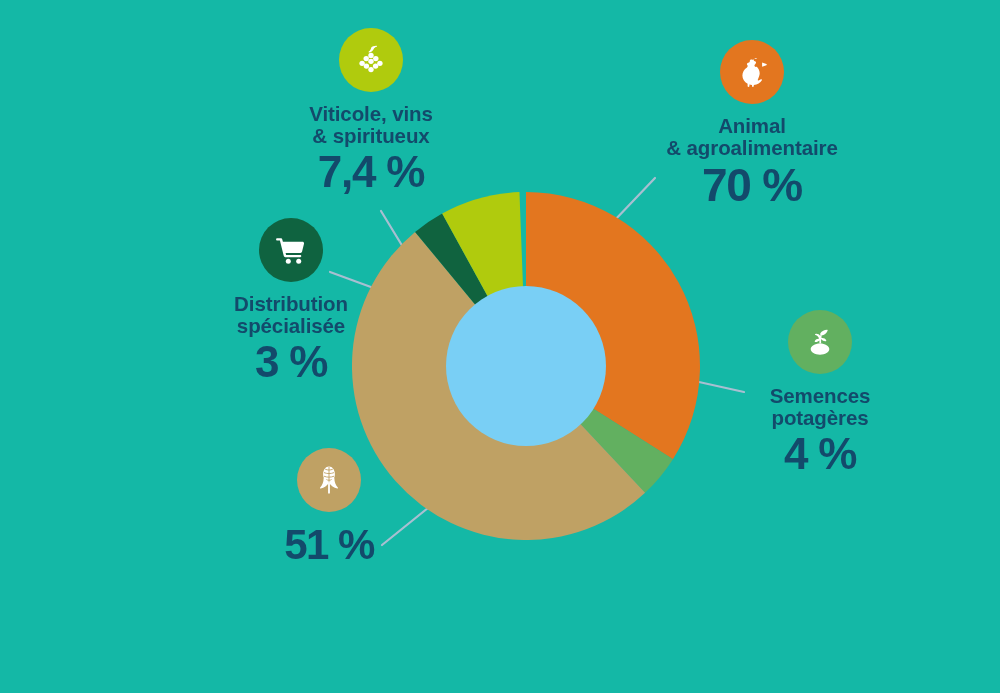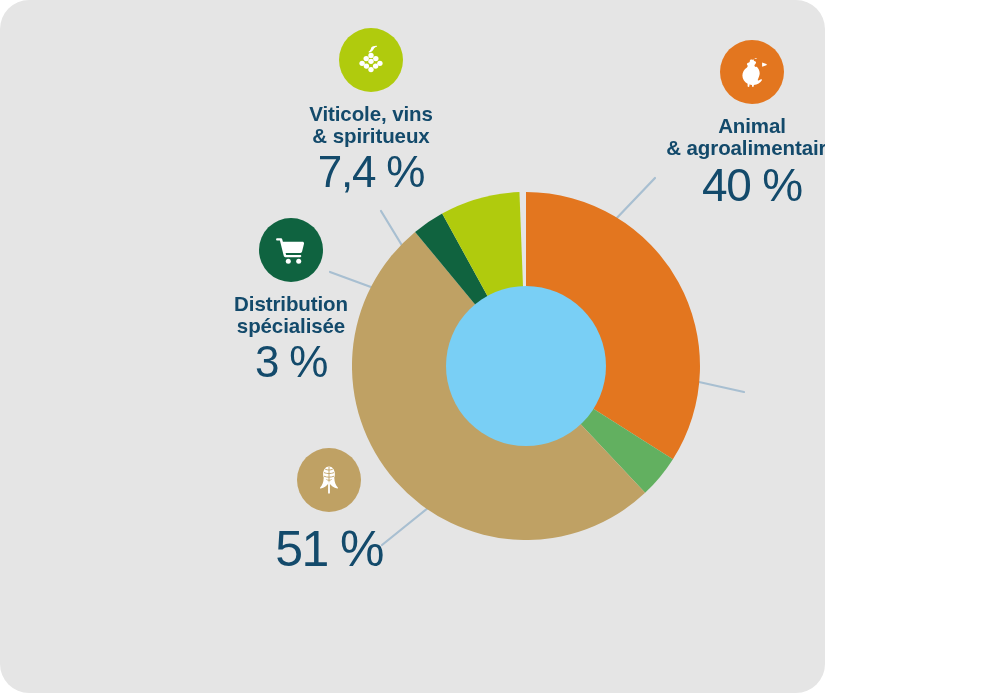--- a/index.html
+++ b/index.html
@@ -7,25 +7,24 @@
     margin: 0;
     padding: 0;
     background: #ffffff;
   }
   body {
     font-family: "Liberation Sans", "DejaVu Sans", sans-serif;
     -webkit-font-smoothing: antialiased;
   }
   #stage {
     position: relative;
-    width: 825px;
+    width: 1000px;
     height: 693px;
-    background: #e5e5e5;
+    background: #14b8a6;
     overflow: hidden;
-    border-radius: 29px;
   }
 
   
   #donut-wrap {
     position: absolute;
     left: 352px;
     top: 192px;
     width: 348px;
     height: 348px;
   }
@@ -58,38 +57,38 @@
   .icon-badge svg { display: block; }
   .label-title {
     font-size: 20.5px;
     font-weight: 700;
     letter-spacing: -0.1px;
     white-space: pre-line;
     color: #134A6B;
   }
   .label-value {
     font-size: 45px;
-    font-weight: 400;
+    font-weight: 700;
     letter-spacing: -1.2px;
     margin-top: 3px;
     color: #134A6B;
   }
 
   
   #label-viticole   { left: 281px; top: 28px;  width: 180px; }
   #label-animal     { left: 640px; top: 40px;  width: 224px; }
   #label-distribution { left: 198px; top: 218px; width: 186px; }
   #label-semences   { left: 736px; top: 310px; width: 168px; }
   #label-vegetal    { left: 236px; top: 448px; width: 186px; }
 
   #label-viticole .label-value { font-size: 44px; }
   #label-animal .label-value   { font-size: 46px; }
   #label-distribution .label-value { font-size: 44px; }
   #label-semences .label-value { font-size: 44px; }
-  #label-vegetal .label-value  { font-size: 50px; letter-spacing: -1.6px; }
+  #label-vegetal .label-value  { font-size: 42px; letter-spacing: -1.6px; }
 </style>
 </head>
 <body>
 
 <div id="stage">
 
   <svg id="leaders" viewBox="0 0 1000 693" xmlns="http://www.w3.org/2000/svg">
     <g stroke="#A8BFD1" stroke-width="2.2" fill="none" stroke-linecap="round">
       <line x1="613" y1="222" x2="655" y2="178"></line>
       <line x1="406" y1="252" x2="381" y2="211"></line>
@@ -139,41 +138,54 @@
       <svg width="38" height="38" viewBox="0 0 38 38">
         <g fill="#ffffff">
           <path d="M24.2 6.1c-.6-1.1-2.2-1.2-2.9-.1-.5.8-1.5 1.1-2.3.6-1-.6-2.3.2-2.2 1.4.1.9-.6 1.7-1.5 1.7-1.2.1-1.8 1.5-1 2.4.6.7.5 1.8-.3 2.3-2.9 1.9-4.6 4.8-4.6 8 0 3.5 2 6.6 5.2 8.4v2.3c0 .5.4.9.9.9s.9-.4.9-.9v-1.6c.8.2 1.7.4 2.6.5v1.1c0 .5.4.9.9.9s.9-.4.9-.9v-1c3.6-.4 6.6-2.2 8.1-4.8.3-.6-.4-1.3-1-1l-2.3 1.2c-.5.2-1-.3-.8-.8l1.4-3.8c.3-.9.5-1.8.5-2.7 0-2.9-1.4-5.5-3.8-7.3-.8-.6-.9-1.7-.2-2.4.8-.8.3-2.2-.8-2.3-.9-.1-1.4-1-1-1.8l.1-.3z"></path>
           <circle cx="22.8" cy="12.6" r="1.3" fill="#E3761F"></circle>
           <path d="M29.1 13.8l4.3-1.6c.5-.2.5-.9 0-1.1l-4.3-1.6z"></path>
         </g>
       </svg>
     </div>
     <div class="label-title">Animal
 &amp; agroalimentaire</div>
-    <div class="label-value">40 %</div>
+    <div class="label-value">70 %</div>
   </div>
 
   <div class="label-group" id="label-distribution">
     <div class="icon-badge" style="background:#0F6340">
       <svg width="36" height="36" viewBox="0 0 36 36">
         <g fill="#ffffff">
           <path d="M4.2 6.3h3.6c.7 0 1.3.5 1.5 1.1l.6 2.4h19.6c1 0 1.7.9 1.5 1.9l-2 8.1c-.2.7-.8 1.2-1.5 1.2H12.6l.5 2h14.1c.6 0 1.1.5 1.1 1.1s-.5 1.1-1.1 1.1H12.3c-.7 0-1.3-.5-1.5-1.1L6.9 8.5H4.2c-.6 0-1.1-.5-1.1-1.1s.5-1.1 1.1-1.1z"></path>
           <rect x="12.2" y="12.5" width="2.6" height="5.3" rx="0.5"></rect>
           <rect x="16.7" y="12.5" width="2.6" height="5.3" rx="0.5"></rect>
           <rect x="21.2" y="12.5" width="2.6" height="5.3" rx="0.5"></rect>
           <circle cx="15.3" cy="29.2" r="2.5"></circle>
           <circle cx="25.7" cy="29.2" r="2.5"></circle>
         </g>
       </svg>
     </div>
     <div class="label-title">Distribution
 spécialisée</div>
     <div class="label-value">3 %</div>
   </div>
 
+  <div class="label-group" id="label-semences">
+    <div class="icon-badge" style="background:#62B060">
+      <svg width="36" height="36" viewBox="0 0 36 36">
+        <g fill="#ffffff">
+          <path d="M18.3 9.2c1.6-2.2 4-3.4 6.7-3.4.5 0 .8.5.6 1-1 2.7-3.3 4.5-6.1 4.8v2.4c2-.4 3.8.5 4.7 2.2.3.5-.1 1.1-.7 1-2.3-.2-3.7-1-4.4-2.2v4.6h-1.7v-3.1c-.8.9-2.1 1.5-3.9 1.6-.6 0-1-.6-.7-1.1.9-1.5 2.5-2.3 4.2-2.1-.2-1.9-1.6-3.3-3.6-3.9-.6-.2-.6-1 0-1.1 2-.4 3.9.5 4.9 2 0-.7 0-1.8 0-2.7z"></path>
+          <path d="M18 19.4c-5.1 0-9.3 2.5-9.3 5.7 0 3.1 4.2 5.7 9.3 5.7s9.3-2.6 9.3-5.7c0-3.2-4.2-5.7-9.3-5.7z"></path>
+        </g>
+      </svg>
+    </div>
+    <div class="label-title">Semences
+potagères</div>
+    <div class="label-value">4 %</div>
+  </div>
 
   <div class="label-group" id="label-vegetal">
     <div class="icon-badge" style="background:#BFA164">
       <svg width="36" height="36" viewBox="0 0 36 36">
         <g fill="#ffffff">
           <path d="M18 4.6c-3.3 0-5.9 3.4-5.9 7.6 0 4.2 2.6 7.6 5.9 7.6s5.9-3.4 5.9-7.6c0-4.2-2.6-7.6-5.9-7.6z"></path>
           <g stroke="#BFA164" stroke-width="0.9" fill="none">
             <path d="M18 5v14.4M14.2 7.2c2.6 1.1 5 1.1 7.6 0M13 10.6c3.2 1.3 6.8 1.3 10 0M13 14.2c3.2 1.3 6.8 1.3 10 0M14.2 17.4c2.6 1.1 5 1.1 7.6 0"></path>
           </g>
           <path d="M18 20.6c-1.9 3.4-4.8 5.4-8.3 5.8-.6.1-.9-.6-.5-1 2.3-2.6 3.4-5.6 3.4-9 0-.6.7-.9 1.1-.4 1.6 1.7 3 3.1 4.3 4.6z"></path>

